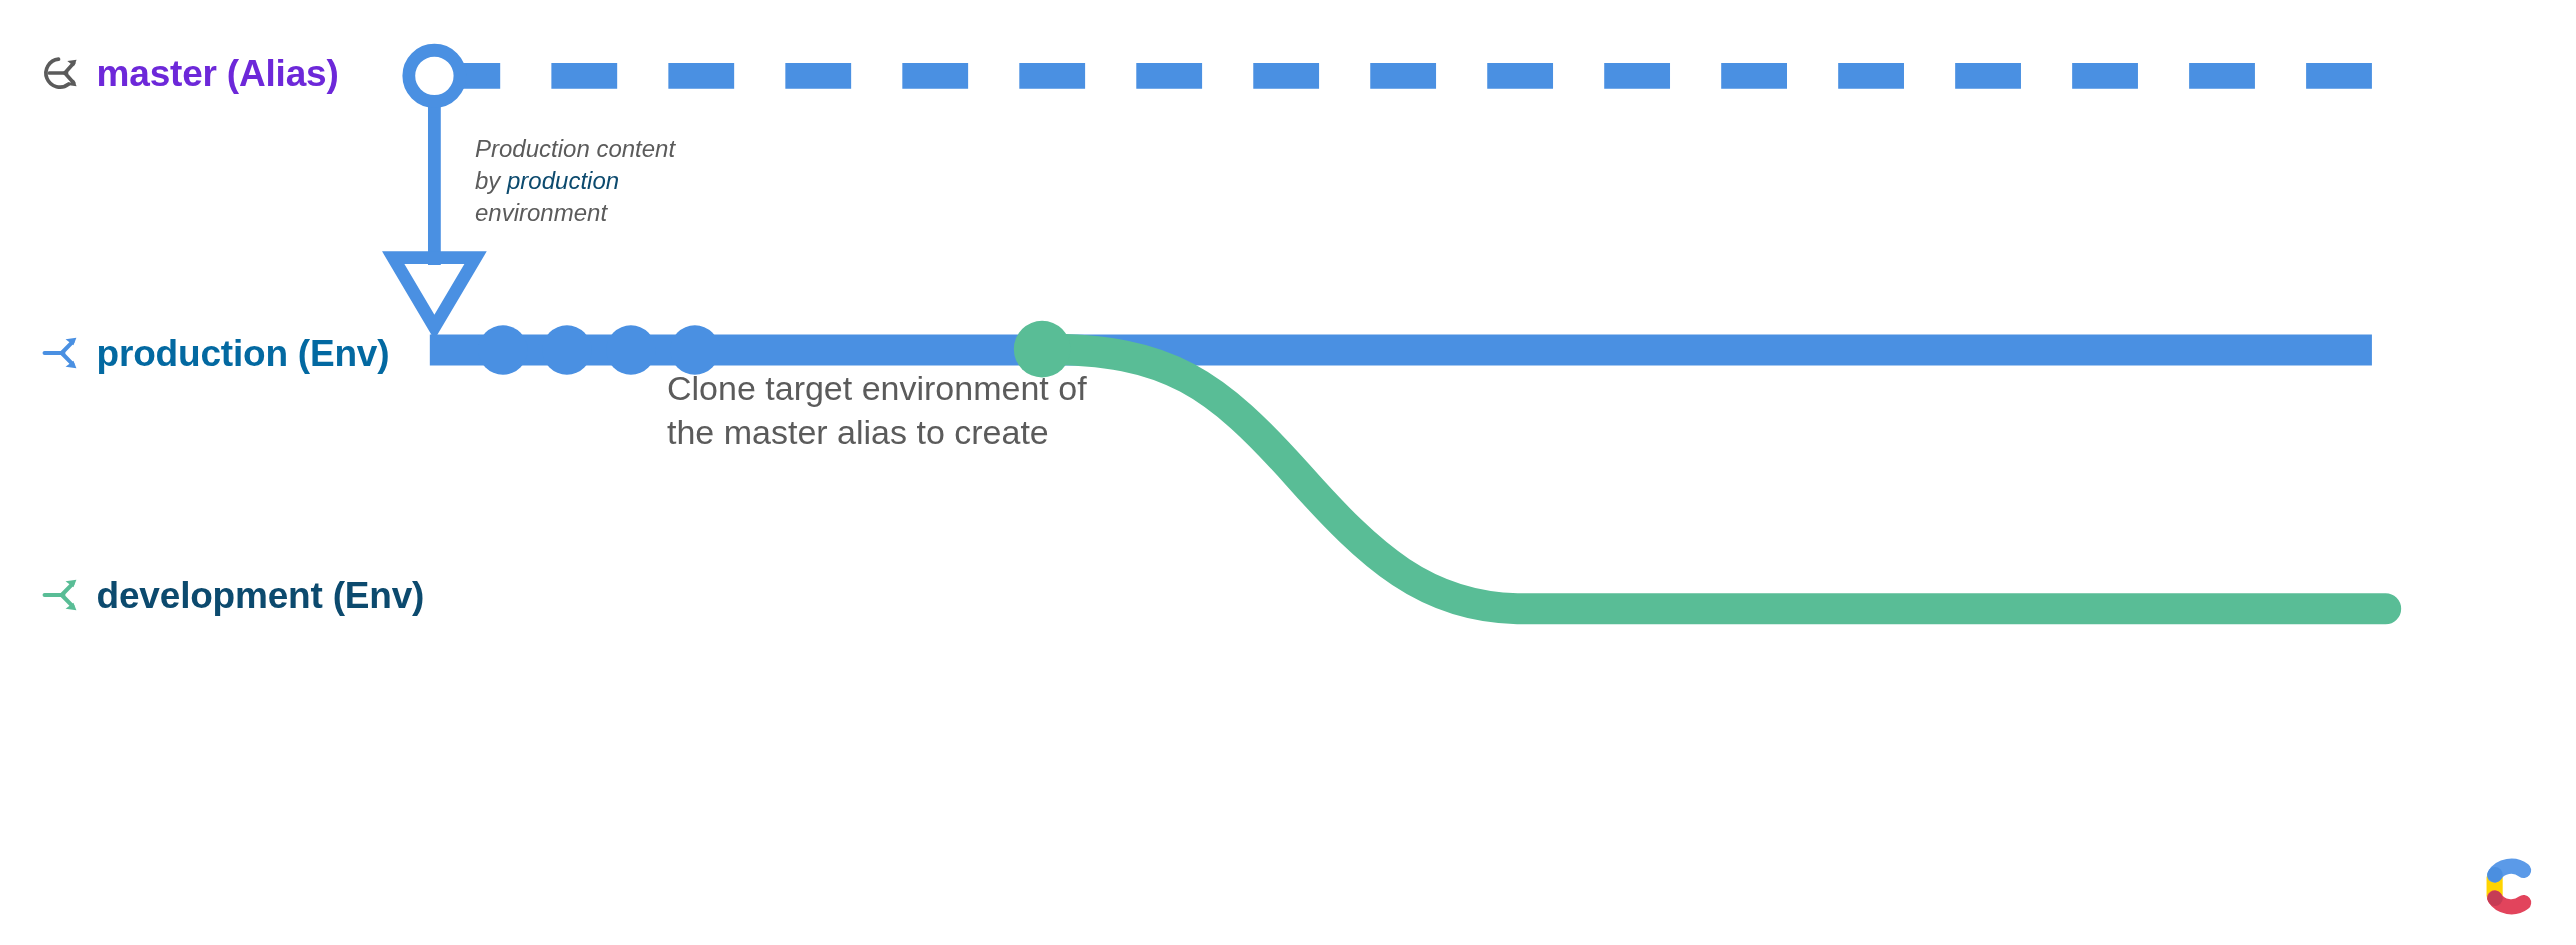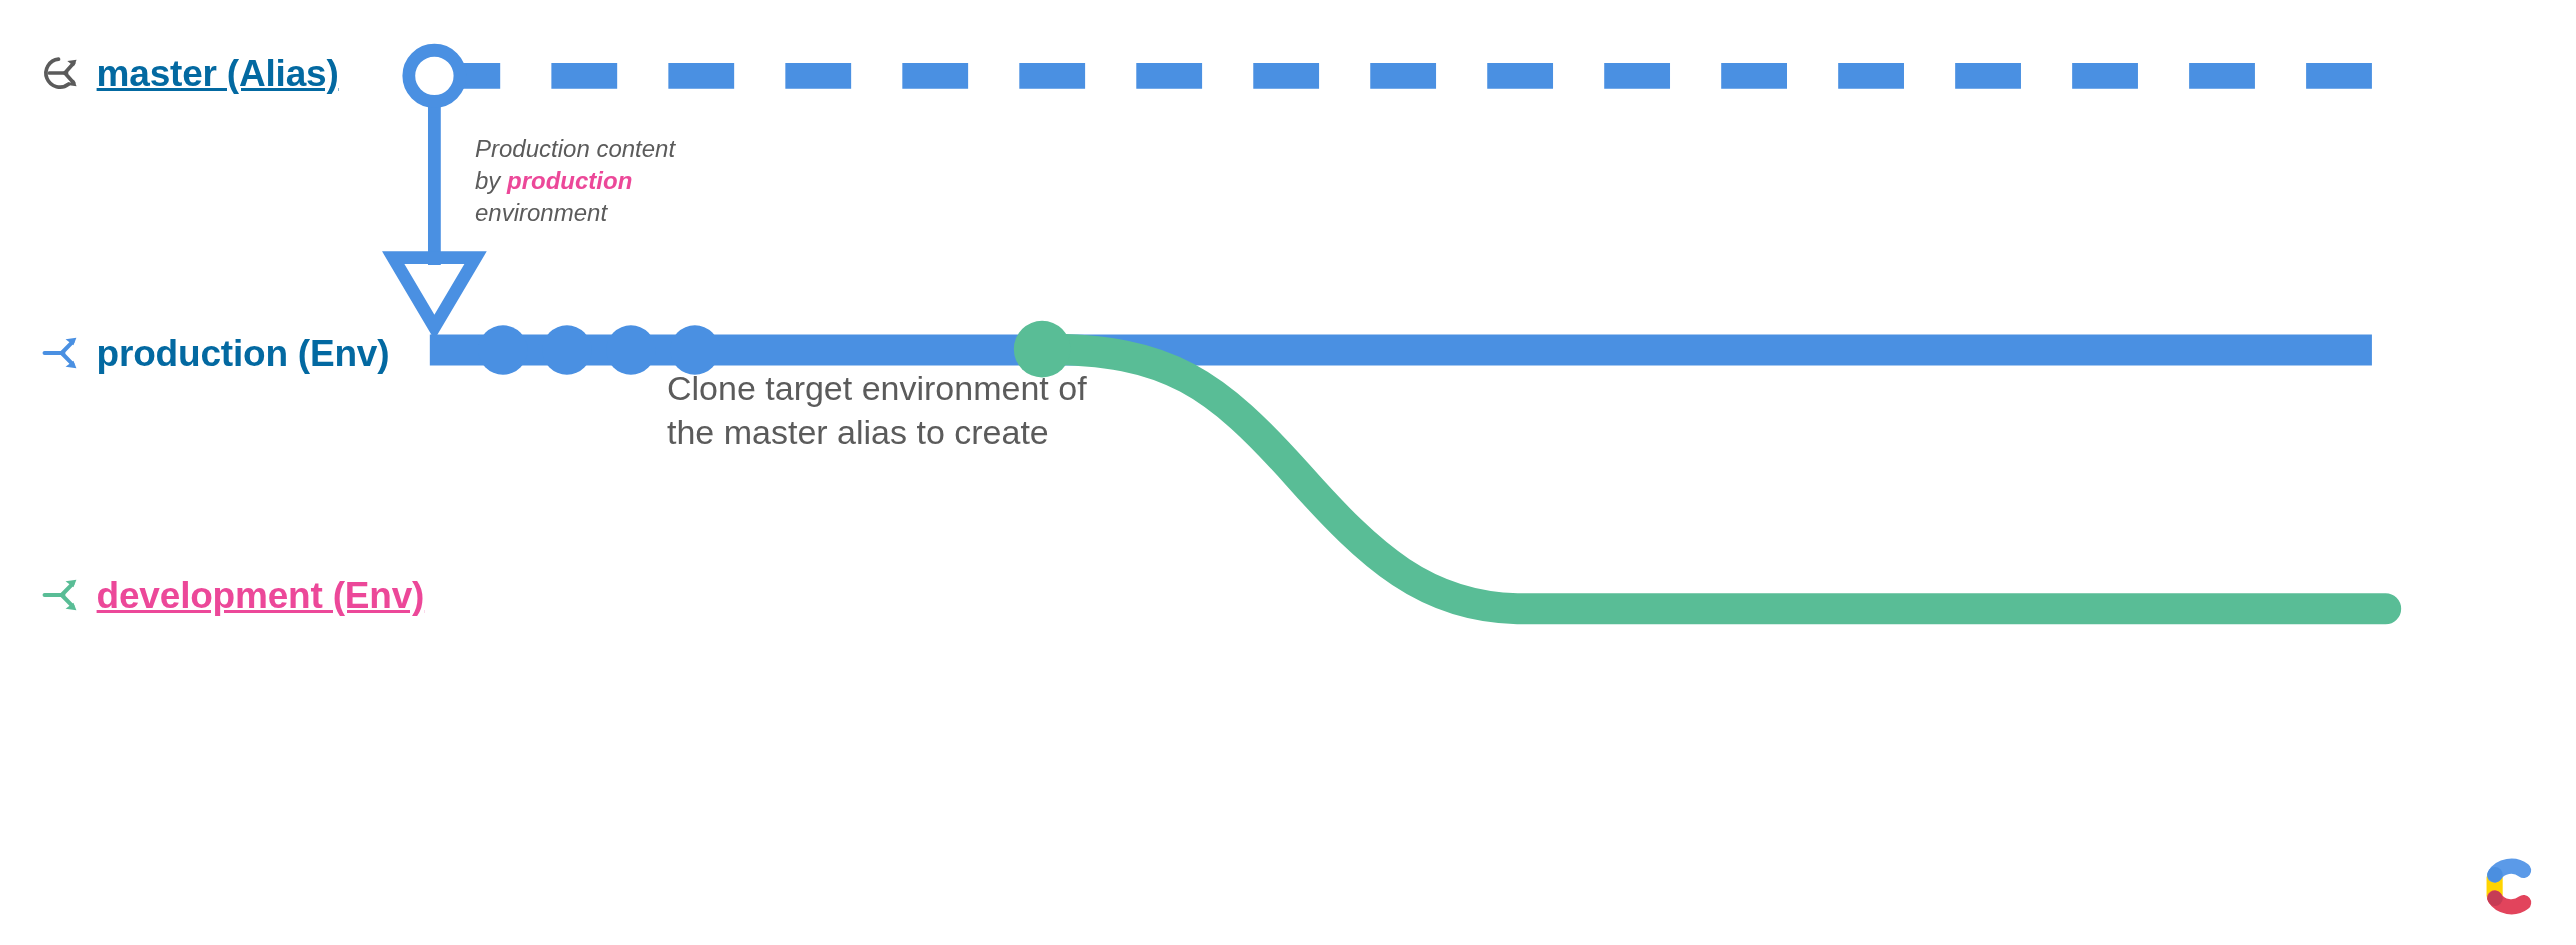--- a/index.html
+++ b/index.html
@@ -40,23 +40,23 @@
     display: block;
     width: 42px;
     height: 42px;
     flex: 0 0 42px;
   }
 
   #label-master     { left: 40px;  top: 52px;  }
   #label-production { left: 40px;  top: 332px; }
   #label-development{ left: 40px;  top: 574px; }
 
-  #label-master .label-text      { color: #0369a1; text-decoration: underline; }
+  #label-master .label-text      { color: #6d28d9; }
   #label-production .label-text  { color: #0369a1; }
-  #label-development .label-text { color: #ec4899; text-decoration: underline; }
+  #label-development .label-text { color: #0c4a6e; }
 
   
   #lines {
     position: absolute;
     left: 0;
     top: 0;
     width: 2576px;
     height: 945px;
   }
 
@@ -67,22 +67,22 @@
     color: #5b5b5b;
   }
   #annotation-production {
     left: 475px;
     top: 133px;
     font-size: 24px;
     font-style: italic;
     line-height: 1.33;
   }
   #annotation-production .hl {
-    color: #ec4899;
-    font-weight: 700;
+    color: #0c4a6e;
+    font-weight: 400;
     font-style: italic;
   }
   #annotation-development {
     left: 667px;
     top: 366px;
     font-size: 34px;
     line-height: 1.30;
   }
   #annotation-development .hl {
     color: #59bd96;

